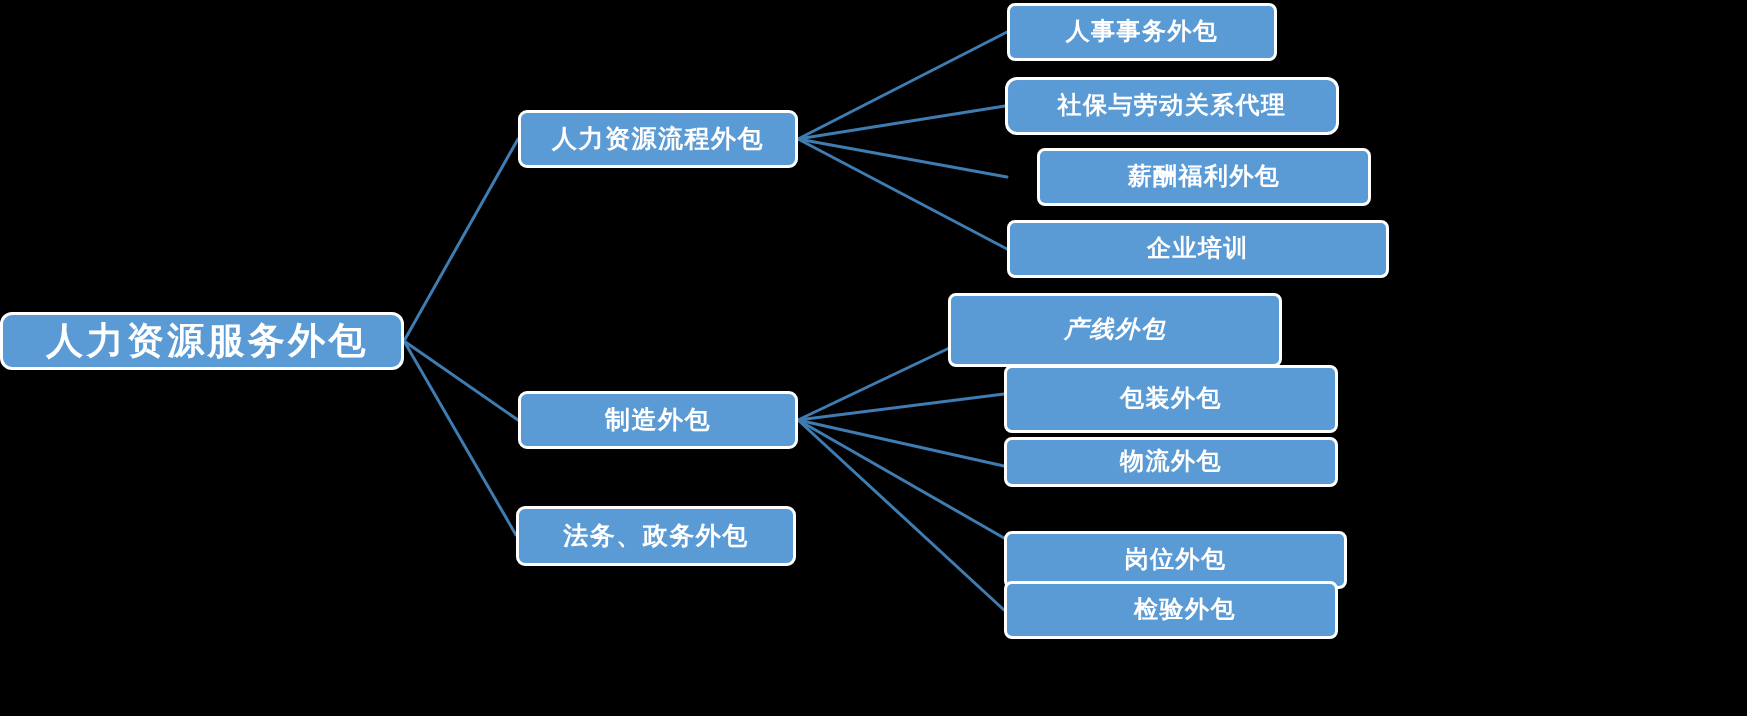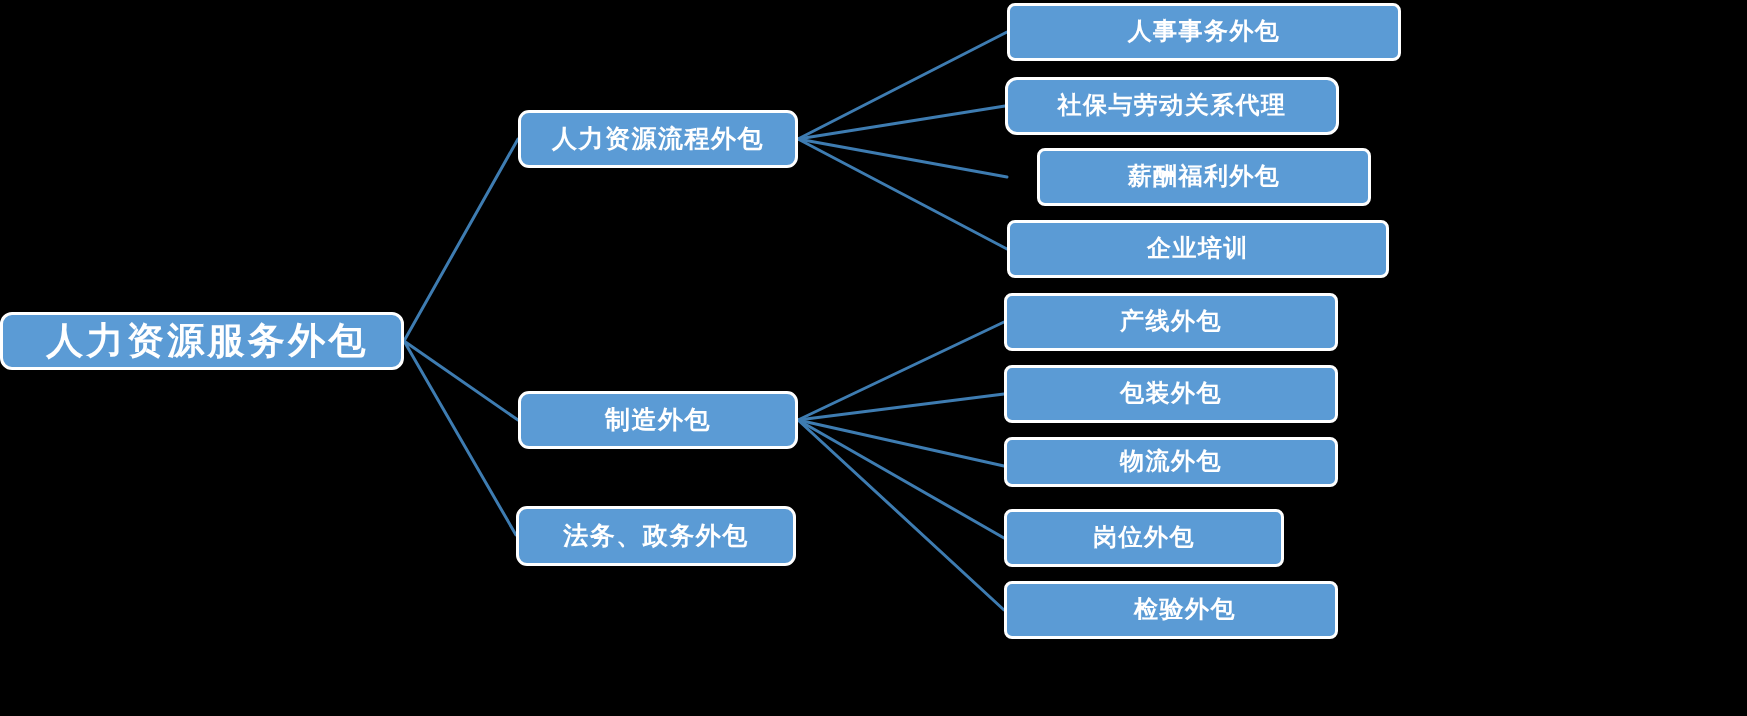--- a/index.html
+++ b/index.html
@@ -48,21 +48,20 @@
     white-space: nowrap;
     font-weight: bold;
   }
   .node.root {
     font-size: 37px;
     border-radius: 12px;
     letter-spacing: 0.09em;
   }
   .node.level2 {
     font-size: 25px;
-    border-radius: 11px;
   }
   .node.leaf {
     font-size: 24px;
     border-radius: 8px;
   }
   .node-label {
     display: block;
   }
 </style>
 </head>
@@ -91,42 +90,42 @@
       </div>
       <div class="node level2" style="left: 518px; top: 110px; width: 280px; height: 58px;">
         <span class="node-label">人力资源流程外包</span>
       </div>
       <div class="node level2" style="left: 518px; top: 391px; width: 280px; height: 58px;">
         <span class="node-label">制造外包</span>
       </div>
       <div class="node level2" style="left: 516px; top: 506px; width: 280px; height: 60px;">
         <span class="node-label">法务、政务外包</span>
       </div>
-      <div class="node leaf" style="left: 1007px; top: 3px; width: 394px; height: 58px;">
+      <div class="node leaf" style="left: 1007px; top: 3px; width: 270px; height: 58px;">
         <span class="node-label">人事事务外包</span>
       </div>
       <div class="node leaf" style="left: 1005px; top: 77px; width: 334px; height: 58px; border-radius: 12px;">
         <span class="node-label">社保与劳动关系代理</span>
       </div>
       <div class="node leaf" style="left: 1037px; top: 148px; width: 334px; height: 58px;">
         <span class="node-label">薪酬福利外包</span>
       </div>
       <div class="node leaf" style="left: 1007px; top: 220px; width: 382px; height: 58px;">
         <span class="node-label">企业培训</span>
       </div>
-      <div class="node leaf" style="left: 1004px; top: 293px; width: 334px; height: 58px;">
+      <div class="node leaf" style="left: 948px; top: 293px; width: 334px; height: 74px; font-style: italic;">
         <span class="node-label">产线外包</span>
       </div>
-      <div class="node leaf" style="left: 1004px; top: 365px; width: 334px; height: 58px; font-family: Liberation Serif, serif;">
+      <div class="node leaf" style="left: 1004px; top: 365px; width: 334px; height: 68px; font-family: Liberation Serif, serif;">
         <span class="node-label">包装外包</span>
       </div>
       <div class="node leaf" style="left: 1004px; top: 437px; width: 334px; height: 50px;">
         <span class="node-label">物流外包</span>
       </div>
-      <div class="node leaf" style="left: 1004px; top: 509px; width: 280px; height: 58px;">
+      <div class="node leaf" style="left: 1004px; top: 531px; width: 343px; height: 58px;">
         <span class="node-label">岗位外包</span>
       </div>
       <div class="node leaf" style="left: 1004px; top: 581px; width: 334px; height: 58px; padding-left: 28px;">
         <span class="node-label">检验外包</span>
       </div>
     </div>
 
 </div>
 
 </body></html>

